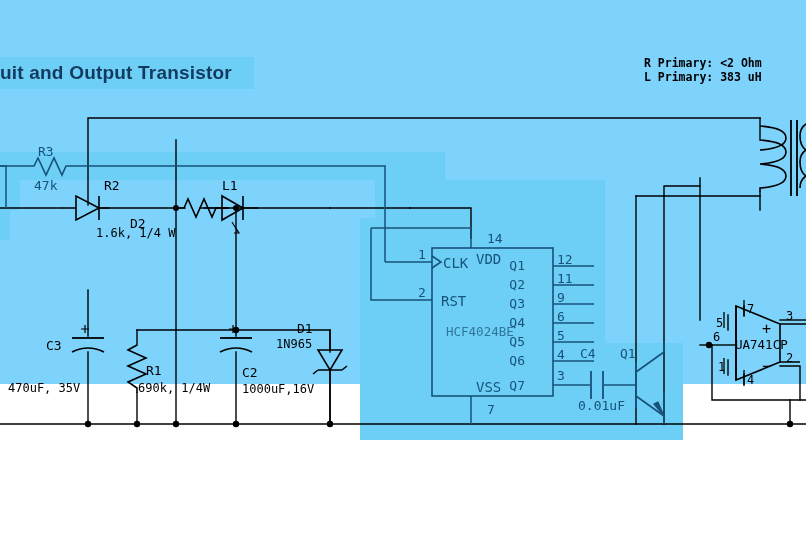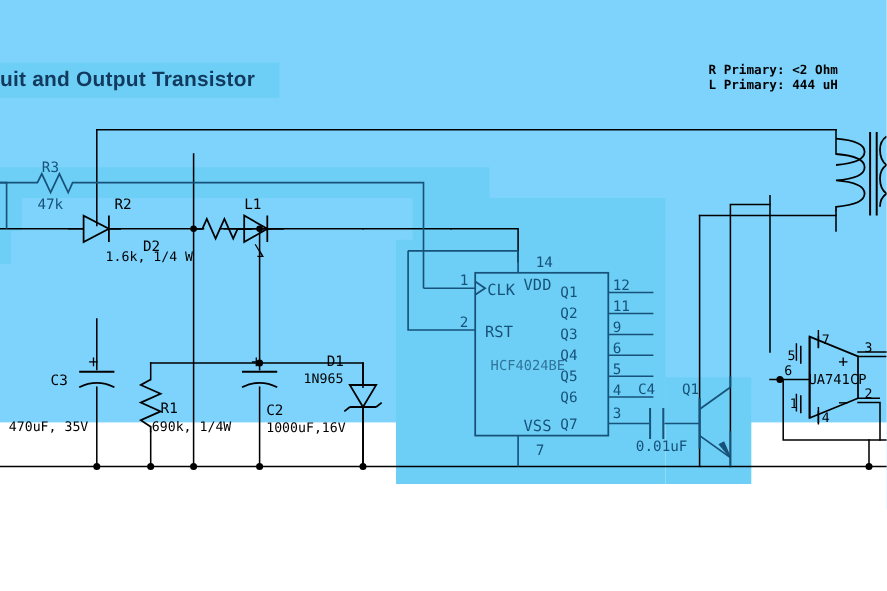--- a/index.html
+++ b/index.html
@@ -15,21 +15,21 @@
   .blbl{font-family:"DejaVu Sans Mono",monospace;fill:#16527a;}
   text{dominant-baseline:alphabetic;}
 </style>
 </head>
 <body>
 
 <div id="stage">
 
   <div class="ttl">uit and Output Transistor</div>
 
-  <div class="note"><span>R Primary: &lt;2 Ohm</span><br><span>L Primary: 444 uH</span></div>
+  <div class="note"><span>R Primary: &lt;2 Ohm</span><br><span>L Primary: 383 uH</span></div>
 
   <svg id="svgroot" viewBox="0 0 806 537">
 
     <g>
       <rect x="-10" y="152" width="455" height="28" fill="#6ecff6"></rect>
       <rect x="-10" y="180" width="30" height="30" fill="#6ecff6"></rect>
       <rect x="-10" y="210" width="20" height="30" fill="#6ecff6"></rect>
       <rect x="375" y="180" width="230" height="38" fill="#6ecff6"></rect>
       <rect x="360" y="218" width="245" height="222" fill="#6ecff6"></rect>
       <rect x="605" y="343" width="78" height="97" fill="#6ecff6"></rect>

